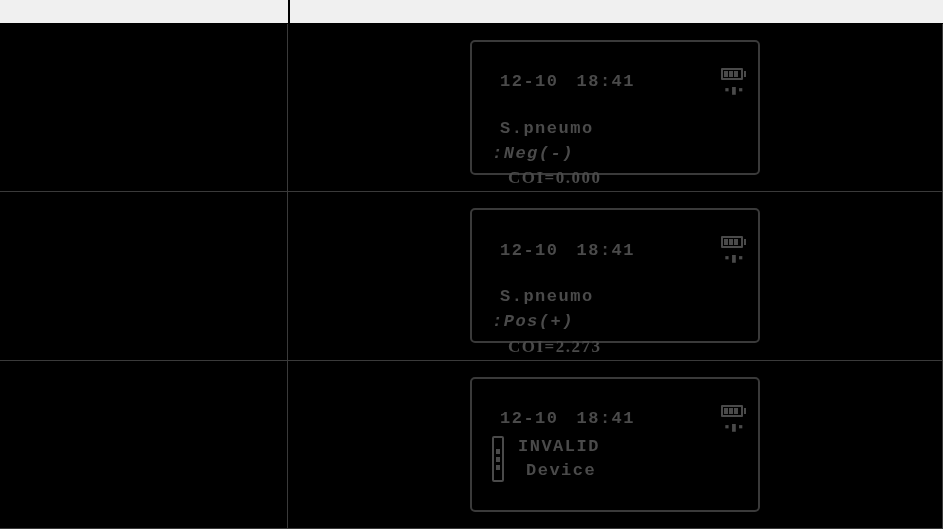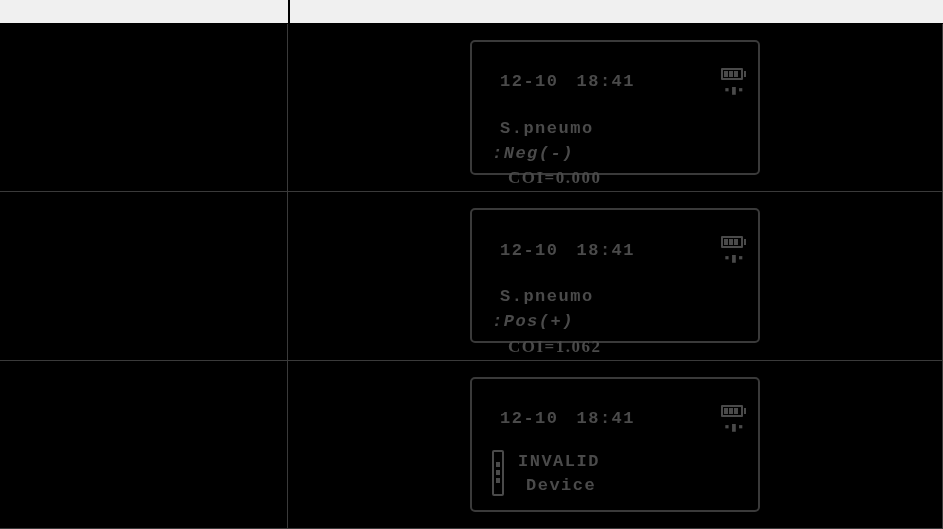--- a/index.html
+++ b/index.html
@@ -93,22 +93,22 @@
   .device .body {
     margin-left: 12px;
     margin-top: 20px;
   }
   .device .body .line2 { margin-left: -8px; font-style: italic; }
   .device .body .line3 { margin-left: 8px; font-family: Liberation Serif, serif; }
   
   .device.invalid .body {
     display: flex;
     gap: 14px;
-    align-items: flex-start;
-    margin-top: 16px;
+    align-items: center;
+    margin-top: 1px;
     margin-left: 4px;
   }
   .stick-icon {
     width: 12px;
     height: 46px;
     border: 2px solid #4a4a4a;
     border-radius: 2px;
     display: flex;
     flex-direction: column;
     align-items: center;
@@ -178,21 +178,21 @@
                 <div></div>
               </span>
               <span class="battery-tip"></span>
           </span>
           <span class="speaker-icon">▪▮▪</span>
         </div>
       </div>
       <div class="body">
         <div>S.pneumo</div>
         <div class="line2">:Pos(+)</div>
-        <div class="line3">COI=1.062</div>
+        <div class="line3">COI=2.273</div>
       </div>
     </div>
   </div>
 
   <div class="cell left row-3"></div>
   <div class="cell right row-3">
     <div class="device invalid">
       <div class="status-row">
         <span>12-10</span>
         <span>18:41</span>

